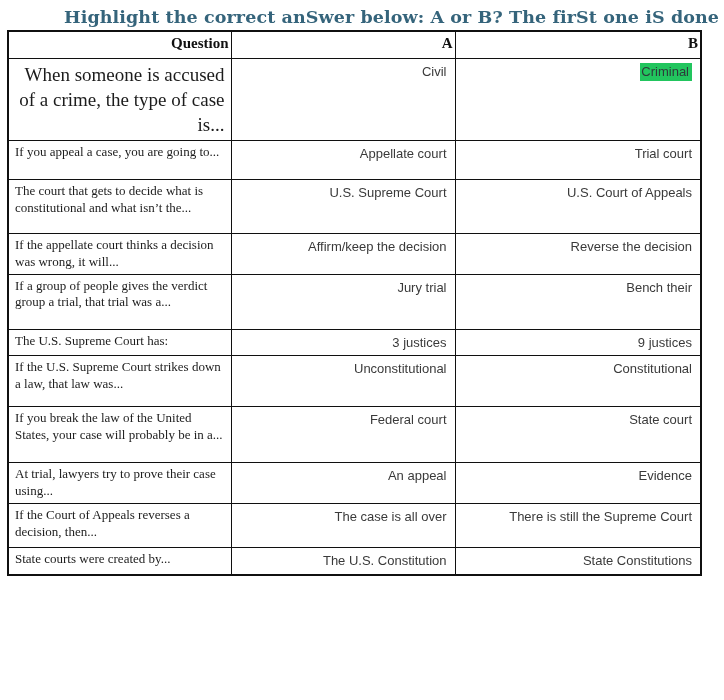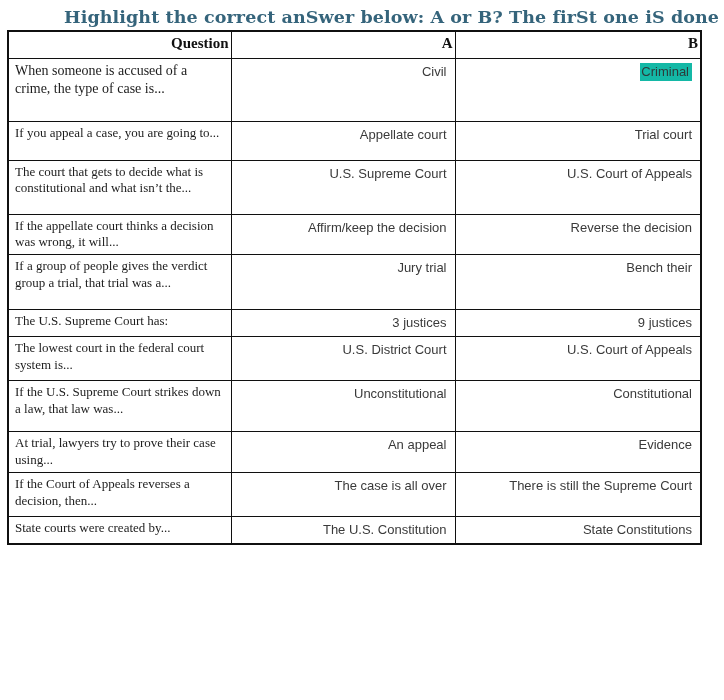--- a/index.html
+++ b/index.html
@@ -39,22 +39,23 @@
     padding:3px 2px;
   }
   td.q{
     font-family:"Liberation Serif", serif;
     font-size:13px;
     line-height:1.3;
     color:#1c1c1c;
     padding:3px 6px 3px 6px;
   }
   td.q.big{
-    font-size:14px;
+    font-size:19px;
     line-height:1.32;
+    text-align:right;
   }
   td.ans{
     font-size:13px;
     line-height:1.3;
     color:#3a3a3a;
     padding:5px 8px 4px 8px;
     text-align:right;
   }
   .highlight{
     padding:1px 3px 2px 1px;
@@ -78,21 +79,21 @@
       <tr style="height:27px">
         <th>Question</th>
         <th>A</th>
         <th>B</th>
       </tr>
     </thead>
     <tbody>
       <tr style="height:63px">
         <td class="q big"><span>When someone is accused of a crime, the type of case is...</span></td>
         <td class="ans"><span>Civil</span></td>
-        <td class="ans"><span class="highlight" style="background: #14b8a6;">Criminal</span></td>
+        <td class="ans"><span class="highlight" style="background: #22c55e;">Criminal</span></td>
       </tr>
       <tr style="height:39px">
         <td class="q"><span>If you appeal a case, you are going to...</span></td>
         <td class="ans"><span>Appellate court</span></td>
         <td class="ans"><span>Trial court</span></td>
       </tr>
       <tr style="height:54px">
         <td class="q"><span>The court that gets to decide what is constitutional and what isn’t the...</span></td>
         <td class="ans"><span>U.S. Supreme Court</span></td>
         <td class="ans"><span>U.S. Court of Appeals</span></td>
@@ -105,29 +106,29 @@
       <tr style="height:55px">
         <td class="q"><span>If a group of people gives the verdict group a trial, that trial was a...</span></td>
         <td class="ans"><span>Jury trial</span></td>
         <td class="ans"><span>Bench their</span></td>
       </tr>
       <tr style="height:26px">
         <td class="q"><span>The U.S. Supreme Court has:</span></td>
         <td class="ans"><span>3 justices</span></td>
         <td class="ans"><span>9 justices</span></td>
       </tr>
-      <tr style="height:44px">
-        <td class="q"><span>The lowest court in the federal court system is...</span></td>
-        <td class="ans"><span>U.S. District Court</span></td>
-        <td class="ans"><span>U.S. Court of Appeals</span></td>
-      </tr>
       <tr style="height:51px">
         <td class="q"><span>If the U.S. Supreme Court strikes down a law, that law was...</span></td>
         <td class="ans"><span>Unconstitutional</span></td>
         <td class="ans"><span>Constitutional</span></td>
+      </tr>
+      <tr style="height:56px">
+        <td class="q"><span>If you break the law of the United States, your case will probably be in a...</span></td>
+        <td class="ans"><span>Federal court</span></td>
+        <td class="ans"><span>State court</span></td>
       </tr>
       <tr style="height:37px">
         <td class="q"><span>At trial, lawyers try to prove their case using...</span></td>
         <td class="ans"><span>An appeal</span></td>
         <td class="ans"><span>Evidence</span></td>
       </tr>
       <tr style="height:44px">
         <td class="q"><span>If the Court of Appeals reverses a decision, then...</span></td>
         <td class="ans"><span>The case is all over</span></td>
         <td class="ans"><span>There is still the Supreme Court</span></td>

